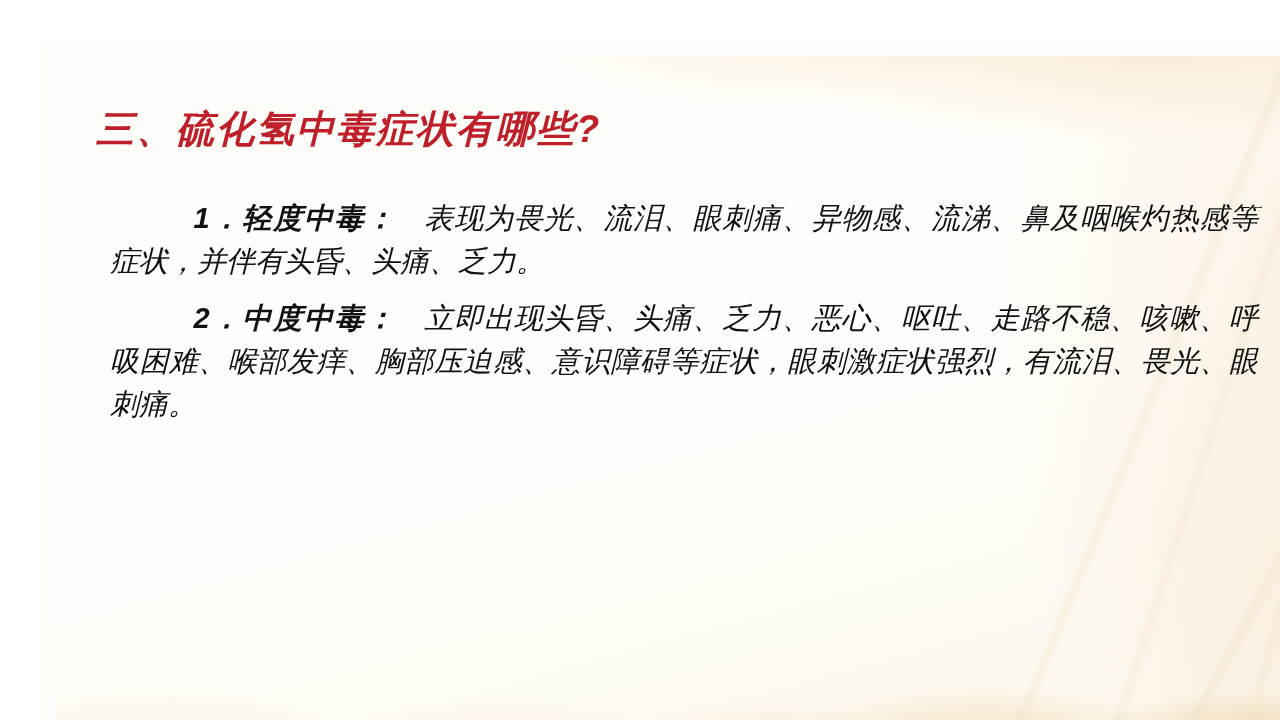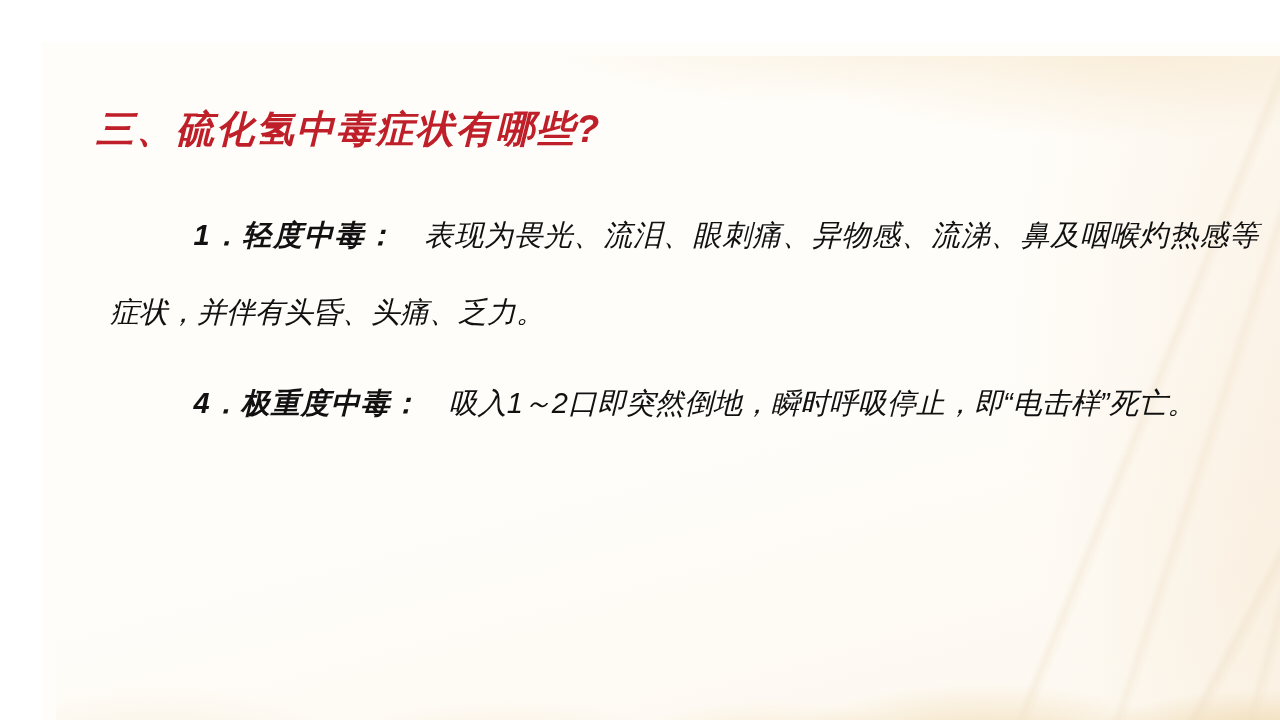--- a/index.html
+++ b/index.html
@@ -53,21 +53,21 @@
     white-space: nowrap;
   }
 
   .slide-body {
     position: absolute;
     left: 40px;
     right: 36px;
     top: 127px;
     color: #111111;
     font-size: 29px;
-    line-height: 77px;
+    line-height: 43px;
   }
 
   .para {
     text-align: justify;
     text-justify: inter-ideograph;
     text-indent: 2.4em;
   }
 
   .para .lead {
     font-weight: bold;
@@ -79,17 +79,17 @@
 
 <div class="slide">
   <div class="wheat-bg"></div>
   <div class="wheat-streaks"></div>
 
   <h1 class="title">三、硫化氢中毒症状有哪些?</h1>
 
   <div class="slide-body">
     <p class="para"><span class="lead">1．轻度中毒：</span><span>表现为畏光、流泪、眼刺痛、异物感、流涕、鼻及咽喉灼热感等症状，并伴有头昏、头痛、乏力。</span></p>
 
+    <p class="para"><span class="lead">2．中度中毒：</span><span>立即出现头昏、头痛、乏力、恶心、呕吐、走路不稳、咳嗽、呼吸困难、喉部发痒、胸部压迫感、意识障碍等症状，眼刺激症状强烈，有流泪、畏光、眼刺痛。</span></p>
 
 
-    <p class="para"><span class="lead">4．极重度中毒：</span><span>吸入1～2口即突然倒地，瞬时呼吸停止，即“电击样”死亡。</span></p>
   </div>
 </div>
 
 </body></html>

